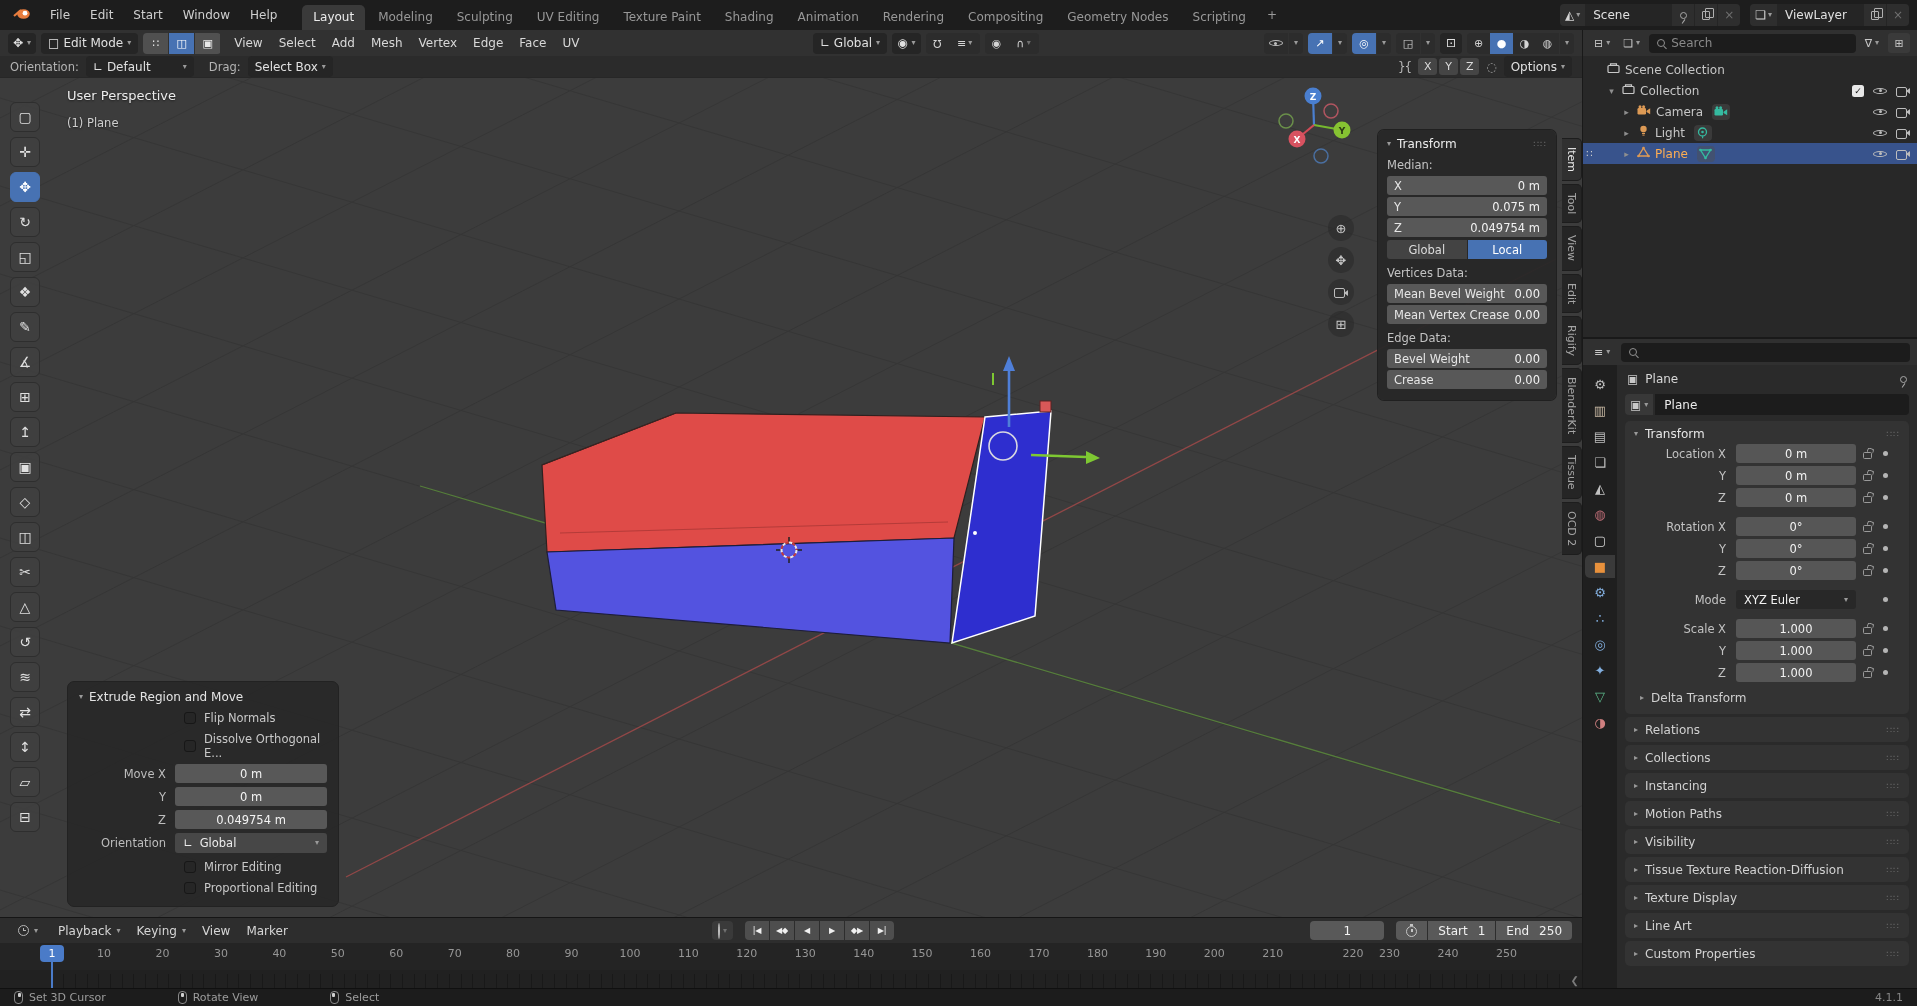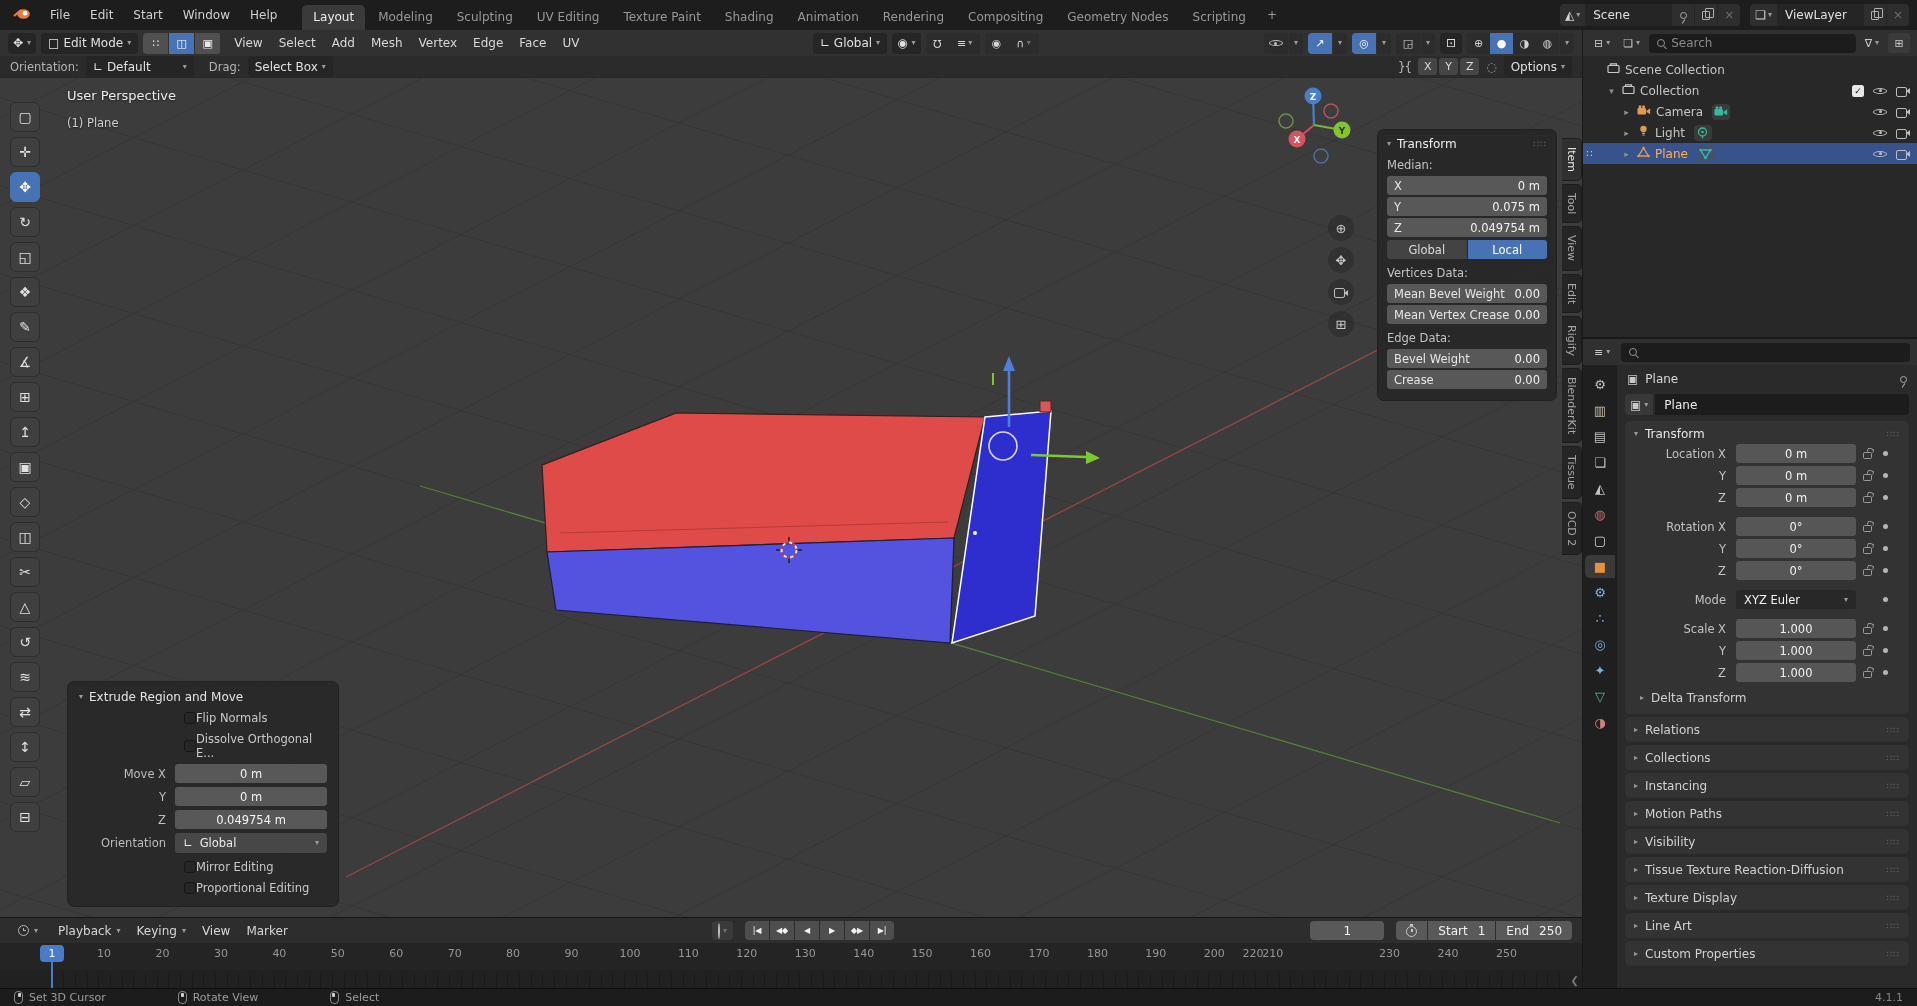--- a/index.html
+++ b/index.html
@@ -66,21 +66,21 @@
   
   .side-tabs{position:absolute;right:0;top:60px;display:flex;flex-direction:column;gap:3px;z-index:4}
   .side-tab{writing-mode:vertical-rl;padding:8px 3px;background:#252525;color:#a5a5a5;border-radius:0 5px 5px 0;font-size:11px;border:1px solid #1d1d1d;border-left:none}
   .side-tab.active{background:#303030;color:#e8e8e8}
   
   .op-panel{position:absolute;left:67px;bottom:10px;width:272px;background:rgba(40,40,40,.97);border:1px solid #222;border-radius:7px;padding:8px 11px 11px;z-index:5}
   .op-title{display:flex;align-items:center;gap:6px;color:#e4e4e4}
   .op-row{display:flex;align-items:center;margin-top:4px}
   .op-label{width:96px;text-align:right;padding-right:9px;color:#bdbdbd;font-size:11.5px;flex:none}
   .op-field{flex:1;background:#585858;border-radius:3px;height:19px;display:flex;align-items:center;justify-content:center;color:#f4f4f4;font-size:11.5px}
-  .op-check{display:flex;gap:0;margin:7px 0 0 105px;align-items:center;color:#c9c9c9;font-size:11.5px}
+  .op-check{display:flex;gap:8px;margin:7px 0 0 105px;align-items:center;color:#c9c9c9;font-size:11.5px}
   .checkbox{width:12px;height:12px;background:#262626;border:1px solid #171717;border-radius:3px;flex:none}
   .op-dd{flex:1;background:#474747;border-radius:3px;height:20px;display:flex;align-items:center;padding:0 8px;gap:7px;color:#ececec;font-size:11.5px}
   
   .timeline{height:71px;background:#242424;display:flex;flex-direction:column;border-top:1px solid #161616;flex:none}
   .tl-header{height:25px;background:#2d2d2d;display:flex;align-items:center;padding:0 10px;gap:4px}
   .tl-menu{padding:3px 8px;color:#d6d6d6;display:flex;gap:5px;align-items:center}
   .transport{display:flex;gap:1px;border-radius:4px;overflow:hidden}
   .transport button{width:24px;height:19px;background:#4e4e4e;color:#f0f0f0;font-size:8px;display:flex;align-items:center;justify-content:center}
   .autokey{display:flex;align-items:center;gap:3px;margin-right:8px;background:#3a3a3a;border-radius:4px;padding:0 6px;height:19px}
   .circ{width:10px;height:10px;border:1.4px solid #bdbdbd;border-radius:50%}
@@ -641,21 +641,21 @@
           <span class="tick-label" style="left: 746.817px; text-align: right;">120</span>
           <span class="tick-label" style="left: 805.247px;">130</span>
           <span class="tick-label" style="left: 863.677px;">140</span>
           <span class="tick-label" style="left: 922.107px;">150</span>
           <span class="tick-label" style="left: 980.537px;">160</span>
           <span class="tick-label" style="left: 1038.97px;">170</span>
           <span class="tick-label" style="left: 1097.4px;">180</span>
           <span class="tick-label" style="left: 1155.83px;">190</span>
           <span class="tick-label" style="left: 1214.26px;">200</span>
           <span class="tick-label" style="left: 1272.69px;">210</span>
-          <span class="tick-label" style="left: 1253px;">220</span>
+          <span class="tick-label" style="left: 1353px;">220</span>
           <span class="tick-label" style="left: 1389.55px;">230</span>
           <span class="tick-label" style="left: 1447.98px;">240</span>
           <span class="tick-label" style="left: 1506.41px;">250</span>
           <span class="mtick" style="left: 51.5px;"></span>
           <span class="mtick" style="left: 63.186px;"></span>
           <span class="mtick" style="left: 74.872px;"></span>
           <span class="mtick" style="left: 86.558px;"></span>
           <span class="mtick" style="left: 98.244px;"></span>
           <span class="mtick" style="left: 109.93px;"></span>
           <span class="mtick" style="left: 121.616px;"></span>

